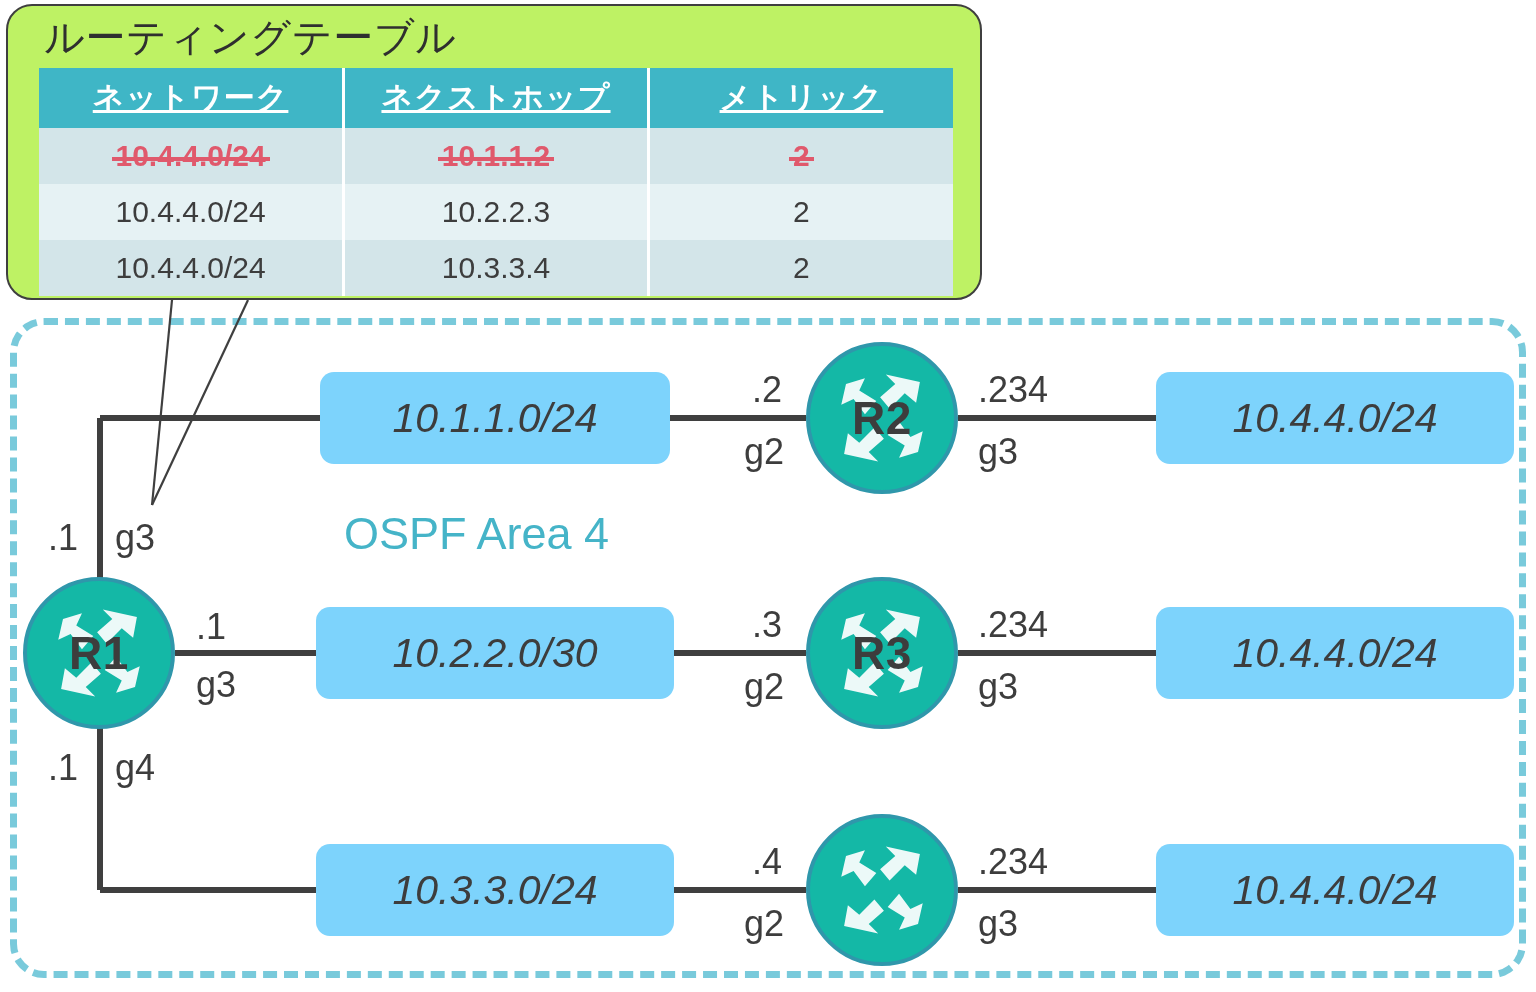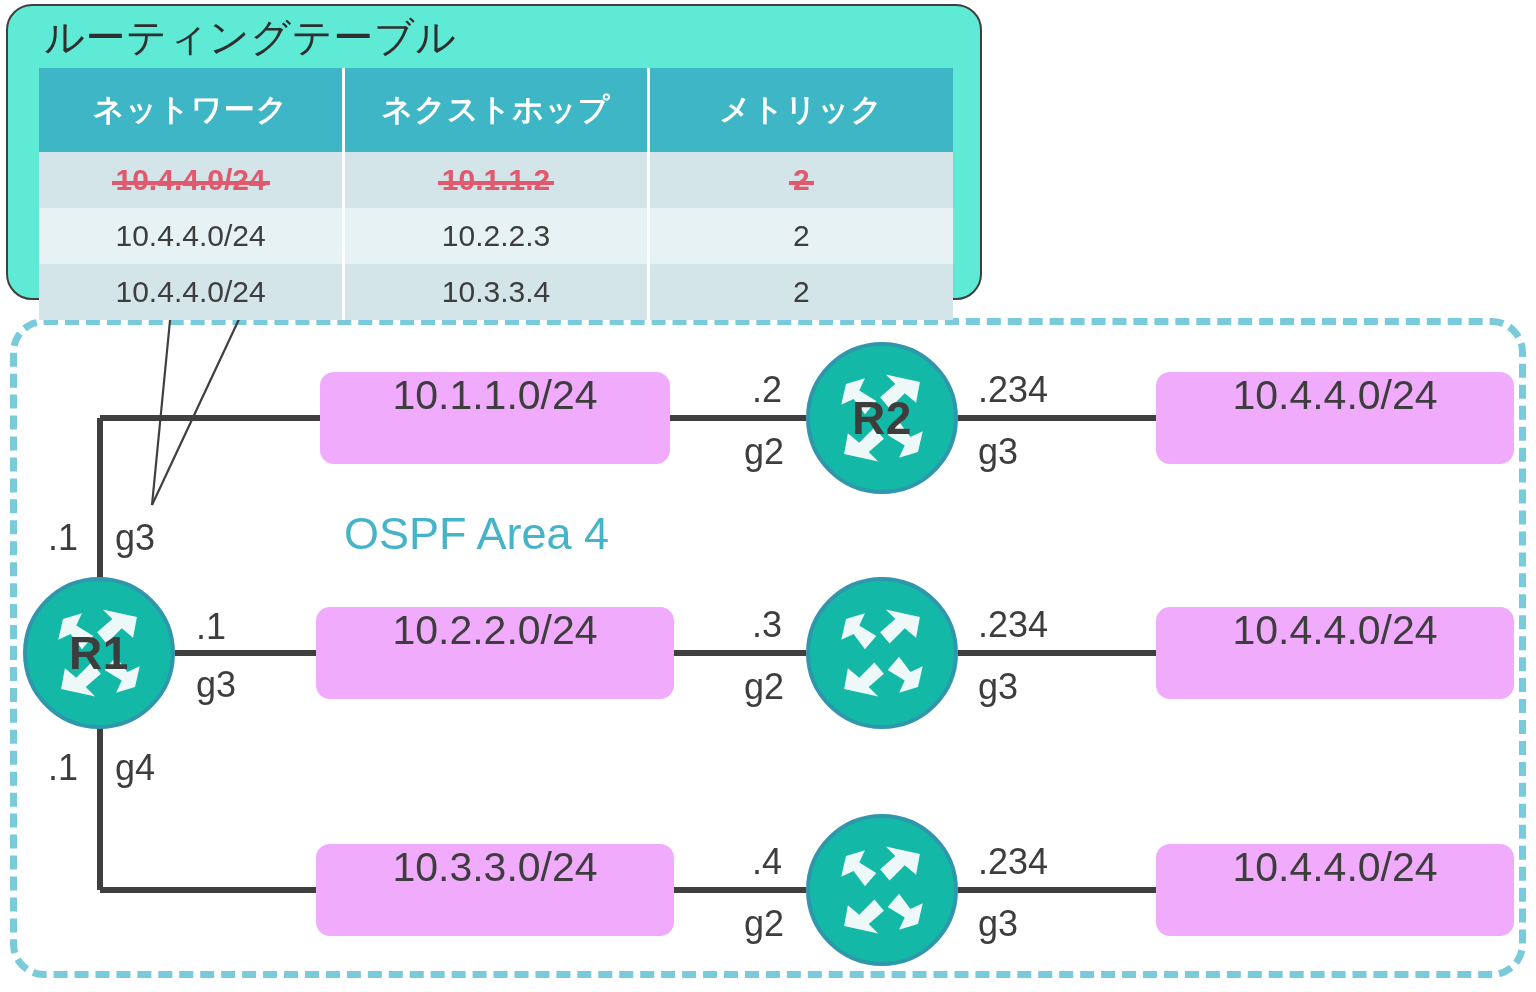--- a/index.html
+++ b/index.html
@@ -5,37 +5,37 @@
   html,body{margin:0;padding:0;background:#ffffff;}
   body{
     width:1536px;height:992px;position:relative;overflow:hidden;
     font-family:"Liberation Sans","DejaVu Sans",sans-serif;
     color:#3d3d3d;
   }
 
   
   .callout{
     position:absolute;left:6px;top:4px;width:976px;height:296px;
-    border:2.5px solid #3f3f3f;border-radius:26px;background:#5eead4;
+    border:2.5px solid #3f3f3f;border-radius:26px;background:#bef264;
     box-sizing:border-box;z-index:4;
   }
   .callout-title{
     position:absolute;left:36px;top:2px;
     font-size:40px;line-height:58px;color:#2f2f2f;letter-spacing:.5px;
     white-space:nowrap;
   }
 
   .rt-table{
     position:absolute;left:31px;top:62px;width:914px;
     border-collapse:collapse;table-layout:fixed;
   }
   .rt-table th{
     background:#3fb6c6;color:#ffffff;font-weight:700;
-    font-size:31px;line-height:52px;height:52px;padding:16px;
-    text-align:center;border-right:3px solid #ffffff;letter-spacing:1px;
+    font-size:31px;line-height:52px;height:52px;padding:4px;
+    text-align:center;border-right:3px solid #ffffff;letter-spacing:1px;text-decoration:underline;
   }
   .rt-table th:last-child{border-right:none;}
   .rt-table td{
     font-size:30px;line-height:56px;height:56px;padding:0;text-align:center;
     border-right:3px solid #ffffff;color:#3d3d3d;font-weight:400;
   }
   .rt-table td:last-child{border-right:none;}
   .rt-row-a td{background:#d3e5e9;}
   .rt-row-b td{background:#e6f2f4;}
   .rt-strike td{color:#e0596c;font-weight:700;position:relative;}
@@ -70,23 +70,23 @@
   }
   .router .glyph{position:absolute;left:0;top:0;width:100%;height:100%;}
   .router .rname{
     position:absolute;left:0;top:0;width:100%;height:100%;
     display:flex;align-items:center;justify-content:center;
     font-size:46px;font-weight:700;color:#3d3d3d;letter-spacing:.5px;
   }
 
   
   .subnet{
-    position:absolute;height:92px;background:#f0abfc;border-radius:14px;
-    display:flex;justify-content:center;
-    font-size:41px;color:#3d3d3d;z-index:2;white-space:nowrap;
+    position:absolute;height:92px;background:#7dd3fc;border-radius:14px;
+    display:flex;align-items:center;justify-content:center;
+    font-size:41px;color:#3d3d3d;z-index:2;white-space:nowrap;font-style:italic;
   }
 
   
   .iflabel{
     position:absolute;font-size:36px;line-height:40px;color:#3d3d3d;
     white-space:nowrap;z-index:3;
   }
 </style>
 </head>
 <body>
@@ -154,21 +154,21 @@
         <td>2</td>
       </tr>
     </tbody>
   </table>
 </div>
 
 <div class="subnet" style="left:320px;top:372px;width:350px;">
   <span>10.1.1.0/24</span>
 </div>
 <div class="subnet" style="left:316px;top:607px;width:358px;">
-  <span>10.2.2.0/24</span>
+  <span>10.2.2.0/30</span>
 </div>
 <div class="subnet" style="left:316px;top:844px;width:358px;">
   <span>10.3.3.0/24</span>
 </div>
 <div class="subnet" style="left:1156px;top:372px;width:358px;">
   <span>10.4.4.0/24</span>
 </div>
 <div class="subnet" style="left:1156px;top:607px;width:358px;">
   <span>10.4.4.0/24</span>
 </div>
@@ -202,20 +202,21 @@
 
 <div class="router" style="left:806px;top:577px;">
   <svg class="glyph" viewBox="0 0 152 152">
     <g fill="#ffffff" opacity="0.92">
       <path d="M38 40 L58 34 L52 47 L70 58 L58 72 L46 56 L33 62 Z"></path>
       <path d="M116 38 L112 60 L100 50 L84 66 L74 54 L90 40 L80 30 Z"></path>
       <path d="M36 114 L40 92 L52 102 L68 86 L78 98 L62 112 L72 122 Z"></path>
       <path d="M114 112 L94 118 L100 105 L82 94 L94 80 L106 96 L119 90 Z"></path>
     </g>
   </svg>
+  <div class="rname">R3</div>
 </div>
 
 <div class="router" style="left:806px;top:814px;">
   <svg class="glyph" viewBox="0 0 152 152">
     <g fill="#ffffff" opacity="0.92">
       <path d="M38 40 L58 34 L52 47 L70 58 L58 72 L46 56 L33 62 Z"></path>
       <path d="M116 38 L112 60 L100 50 L84 66 L74 54 L90 40 L80 30 Z"></path>
       <path d="M36 114 L40 92 L52 102 L68 86 L78 98 L62 112 L72 122 Z"></path>
       <path d="M114 112 L94 118 L100 105 L82 94 L94 80 L106 96 L119 90 Z"></path>
     </g>

